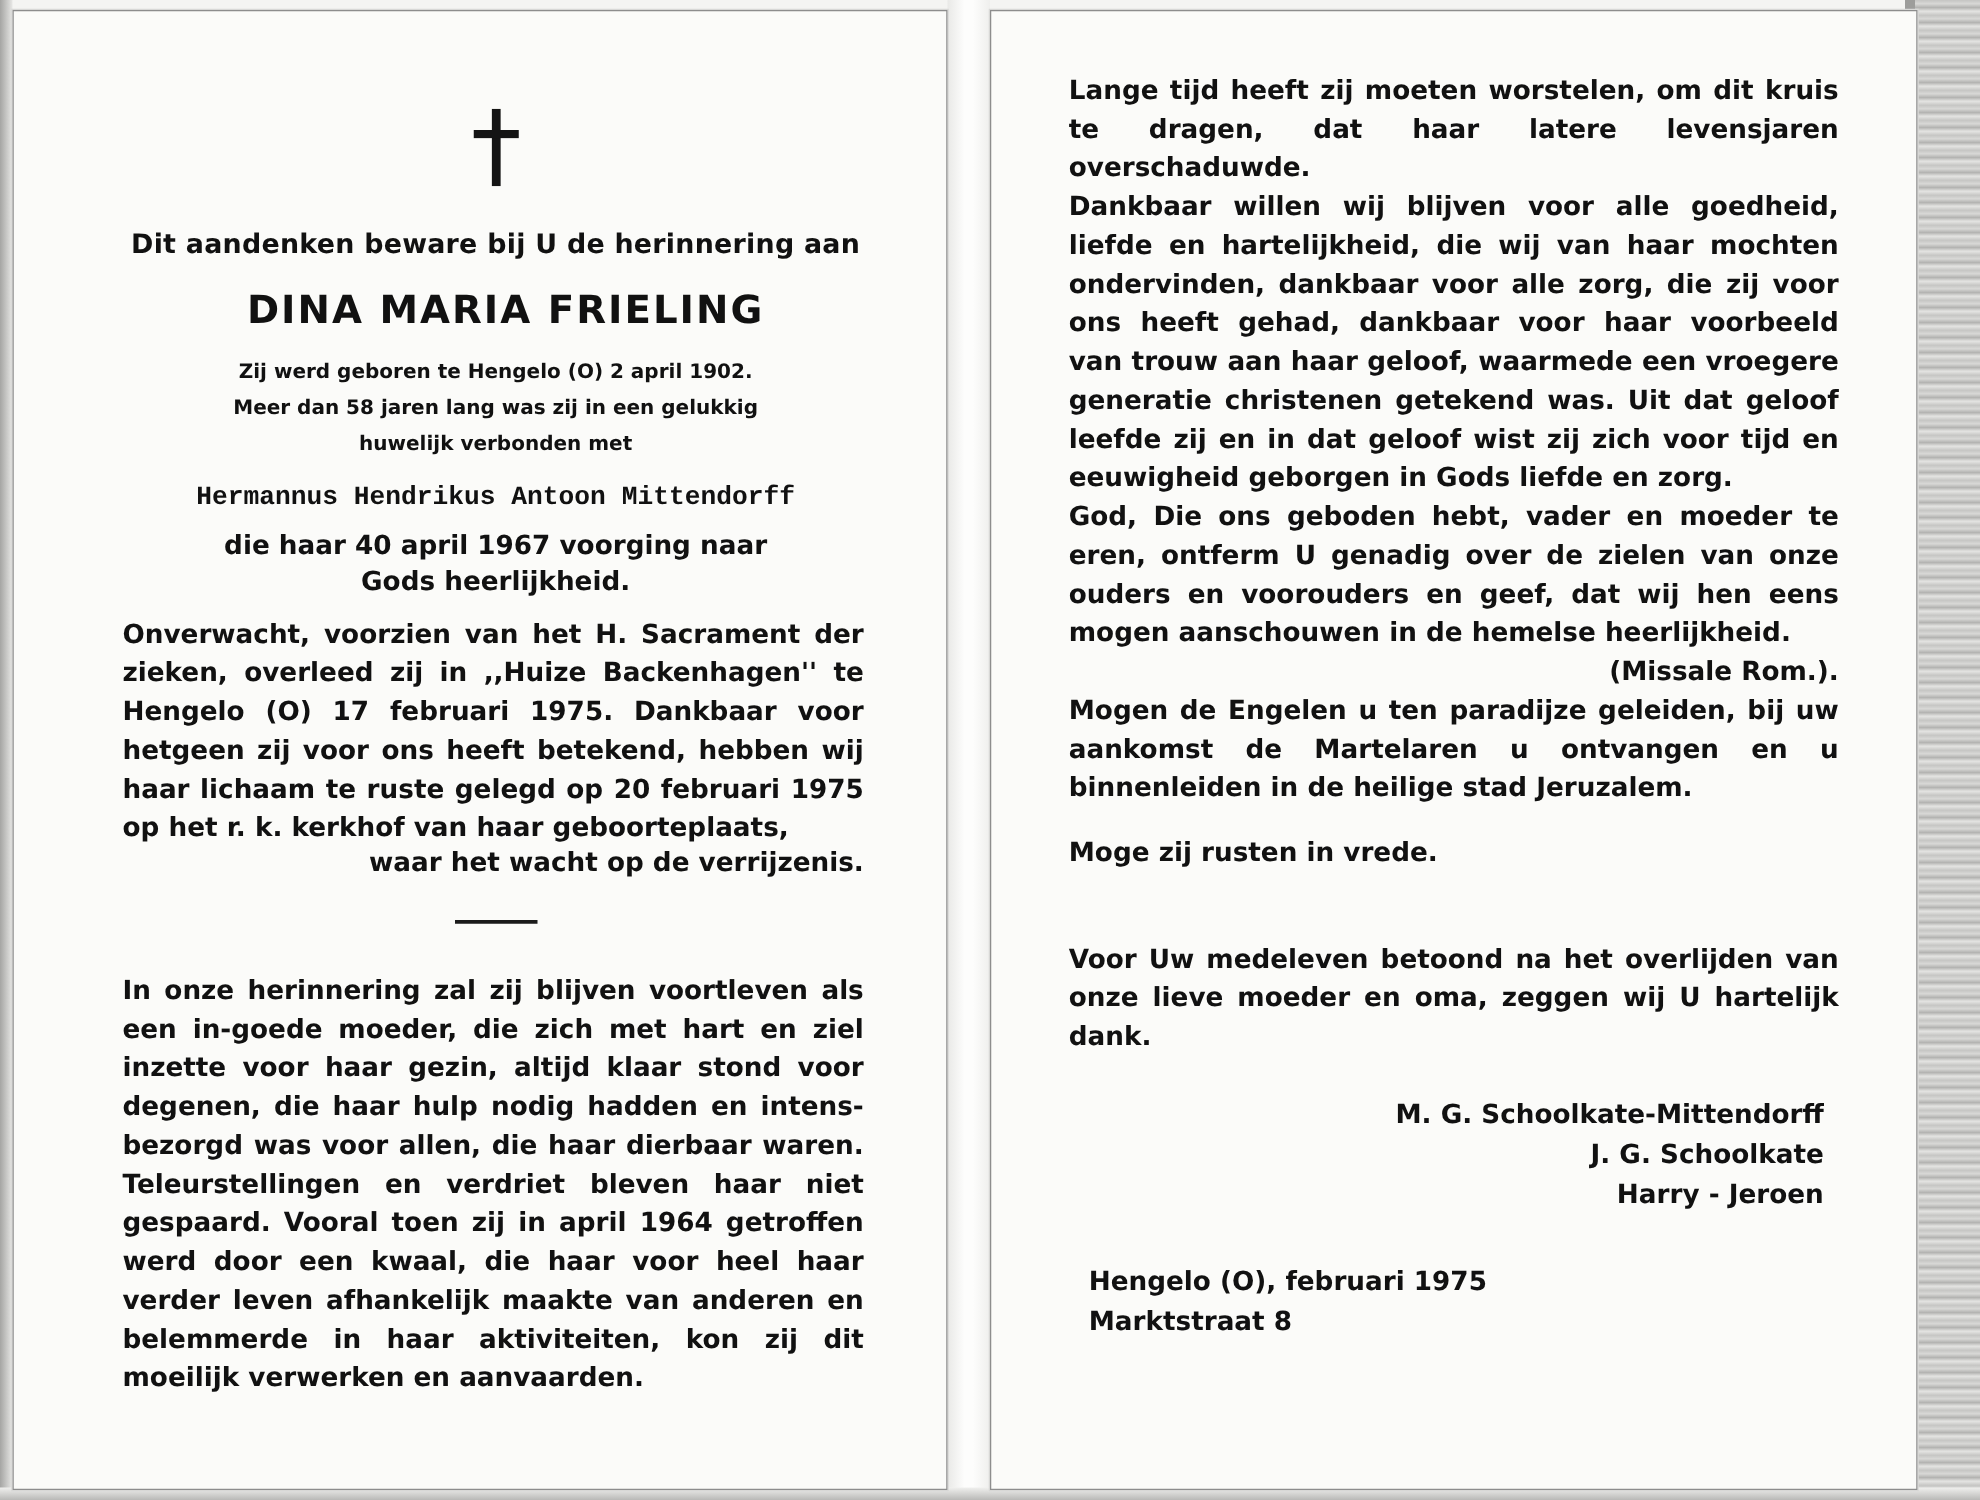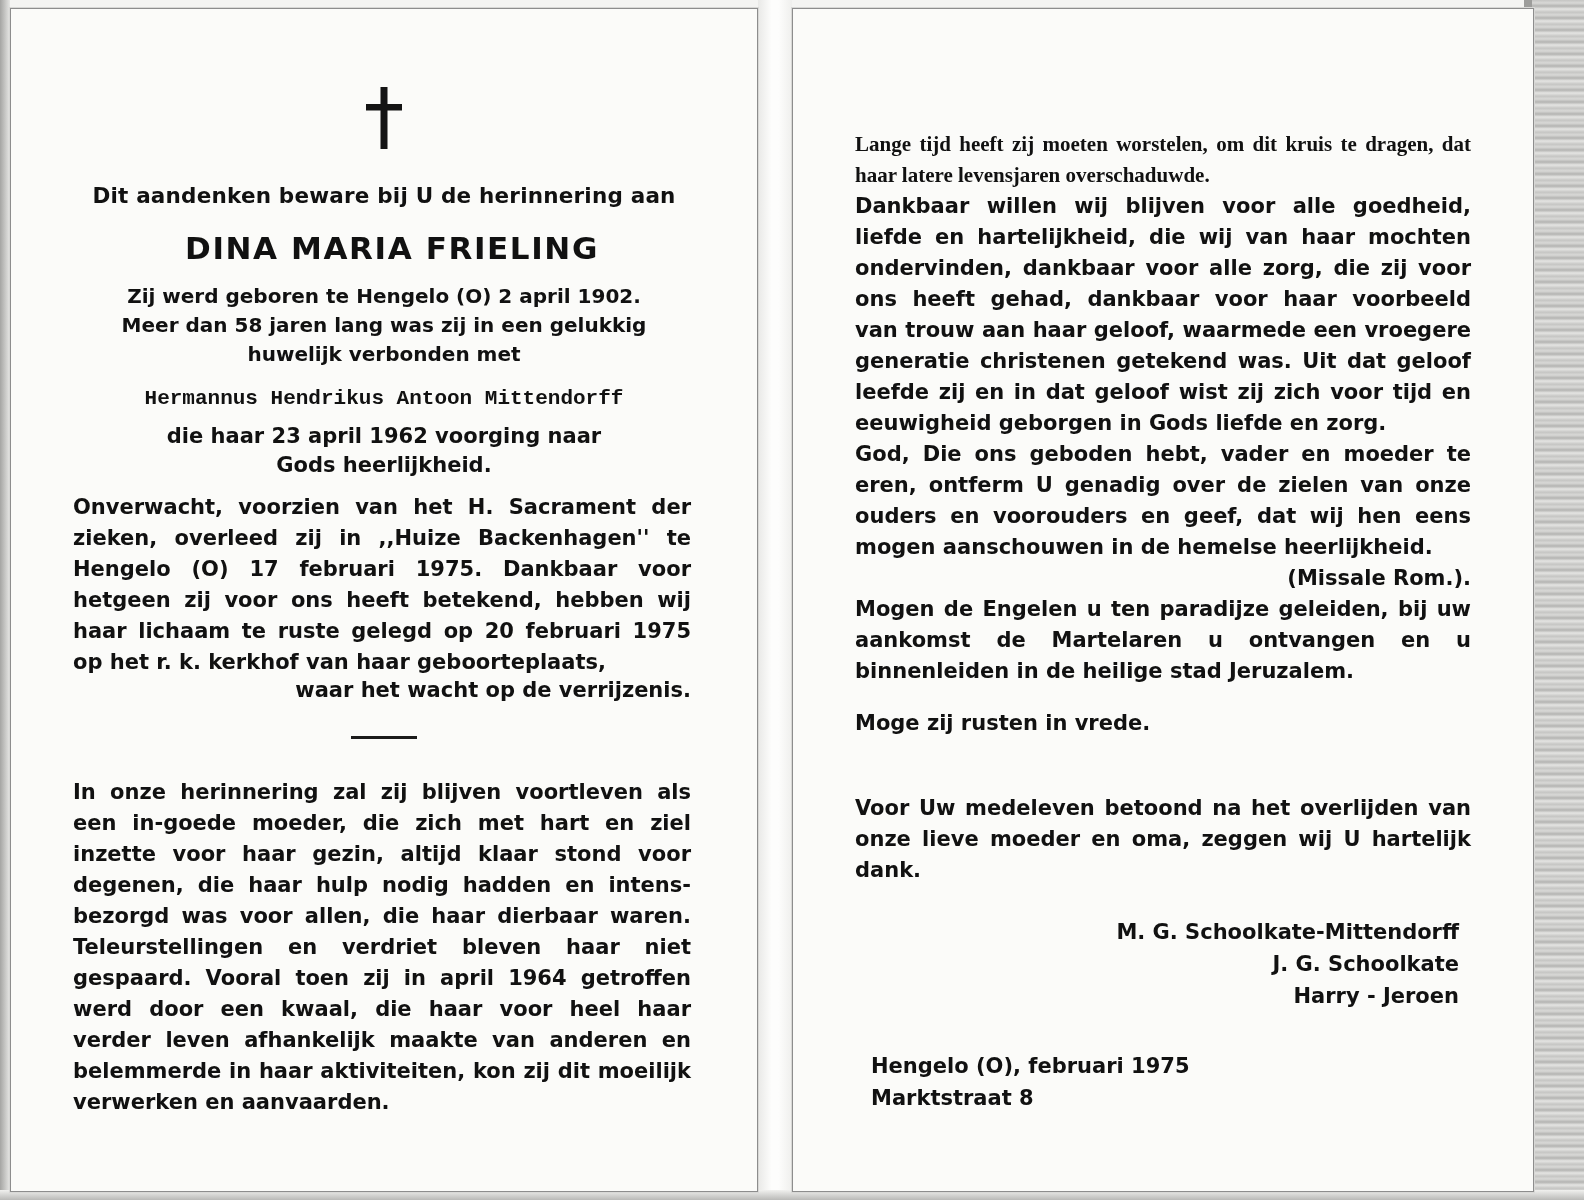--- a/index.html
+++ b/index.html
@@ -27,20 +27,21 @@
     height: 1184px;
     background: #fbfbf9;
     box-sizing: border-box;
     overflow: hidden;
   }
   .card.left {
     left: 10px;
     width: 748px;
     border: 1px solid #8d8d8d;
     box-shadow: 0 0 0 1px #d8d8d6;
+    padding-left: 25px;
   }
   .card.right {
     left: 792px;
     width: 742px;
     border: 1px solid #8d8d8d;
     box-shadow: 0 0 0 1px #d8d8d6;
   }
   
   .edge-left-dark {
     position: absolute;
@@ -93,21 +94,21 @@
   }
   .name {
     text-align: center;
     font-size: 31px;
     font-weight: 700;
     letter-spacing: 1.6px;
     margin: 22px 0 0 16px;
   }
   .center-block {
     text-align: center;
-    font-size: 20px;
+    font-size: 16px;
     line-height: 29px;
     margin: 16px 44px 0 44px;
     font-weight: 700;
   }
   .spouse {
     text-align: center;
     font-size: 21px;
     font-weight: 700;
     margin: 18px 22px 0 22px;
     font-family: Liberation Mono, monospace;
@@ -137,22 +138,21 @@
   .rule {
     width: 66px;
     height: 3px;
     background: #1b1b1b;
     margin: 34px auto 0 auto;
   }
   .para-right {
     margin: 0 62px 0 62px;
   }
   .right-top {
-    margin-top: 120px;
-    font-family: Liberation Serif, serif;
+    margin-top: 48px;
   }
   .centered-line {
     text-align: left;
     font-size: 21px;
     font-weight: 700;
     margin: 24px 62px 0 62px;
   }
   .missale {
     display: inline-block;
     float: right;
@@ -201,21 +201,21 @@
 
     <div class="lead">Dit aandenken beware bij U de herinnering aan</div>
 
     <div class="name">DINA MARIA FRIELING</div>
 
     <div class="center-block">Zij werd geboren te Hengelo (O) 2 april 1902.</div>
     <div class="center-block" style="margin-top:0">Meer dan 58 jaren lang was zij in een gelukkig</div>
     <div class="center-block" style="margin-top:0">huwelijk verbonden met</div>
 
     <div class="spouse">Hermannus Hendrikus Antoon Mittendorff</div>
-    <div class="spouse-sub">die haar 23 april 1962 voorging naar</div>
+    <div class="spouse-sub">die haar 40 april 1967 voorging naar</div>
     <div class="spouse-sub" style="margin-top:0">Gods heerlijkheid.</div>
 
     <div class="just para-left">Onverwacht, voorzien van het H. Sacrament der zieken, overleed zij in ,,Huize Backenhagen'' te Hengelo (O) 17 februari 1975. Dankbaar voor hetgeen zij voor ons heeft betekend, hebben wij haar lichaam te ruste gelegd op 20 februari 1975 op het r. k. kerkhof van haar geboorteplaats,</div>
     <div class="para-left-last">waar het wacht op de verrijzenis.</div>
 
     <div class="rule"></div>
 
     <div class="just para-left" style="margin-top:38px">In onze herinnering zal zij blijven voortleven als een in-goede moeder, die zich met hart en ziel inzette voor haar gezin, altijd klaar stond voor degenen, die haar hulp nodig hadden en intens-bezorgd was voor allen, die haar dierbaar waren. Teleurstellingen en verdriet bleven haar niet gespaard. Vooral toen zij in april 1964 getroffen werd door een kwaal, die haar voor heel haar verder leven afhankelijk maakte van anderen en belemmerde in haar aktiviteiten, kon zij dit moeilijk verwerken en aanvaarden.</div>
 
   </div>

